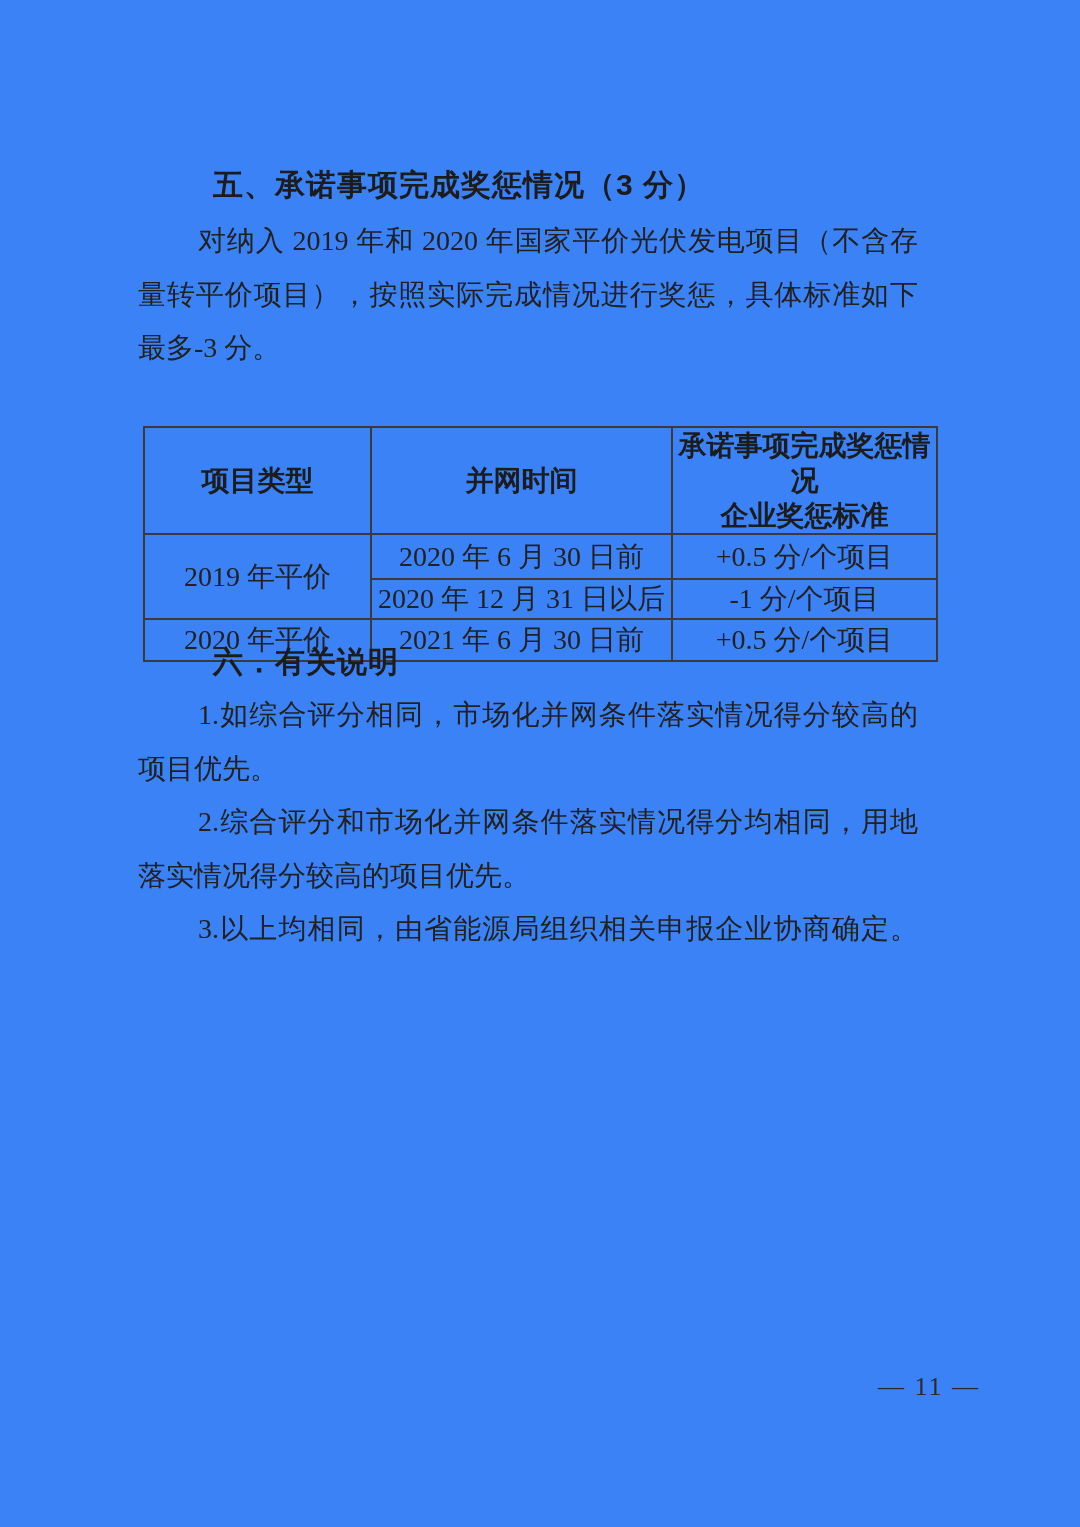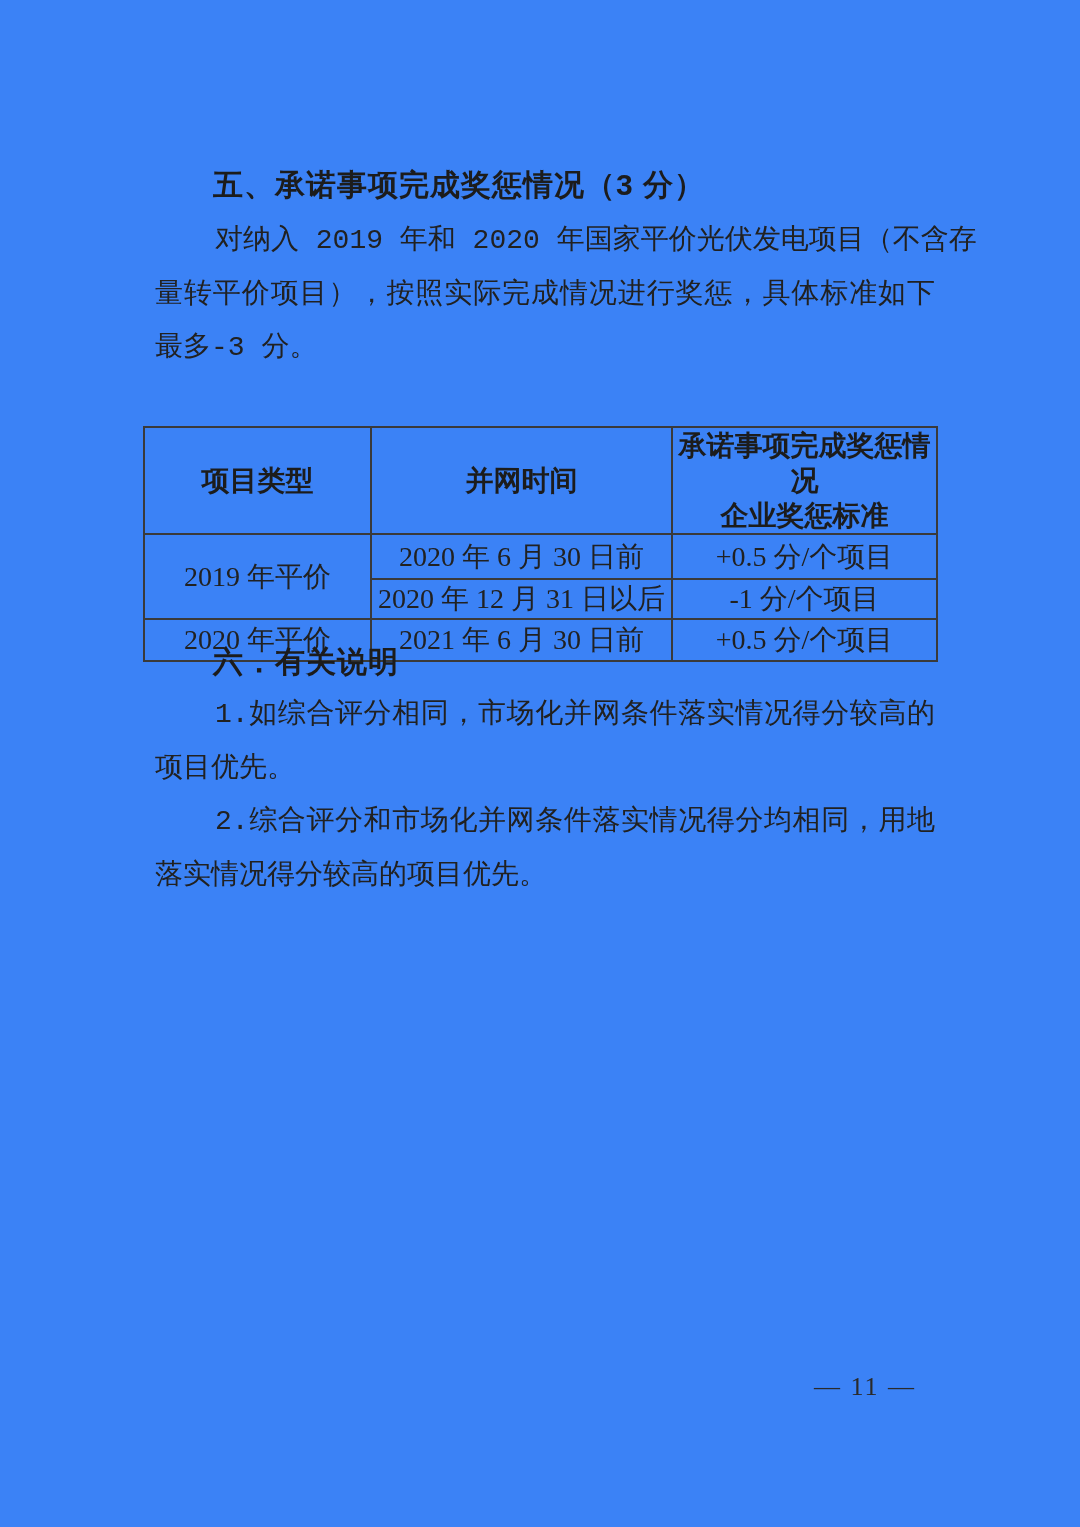--- a/index.html
+++ b/index.html
@@ -22,25 +22,24 @@
     left: 213px;
     font-size: 30px;
     line-height: 38px;
     letter-spacing: 1px;
     white-space: nowrap;
   }
   #h5 { top: 166px; }
   #h6 { top: 643px; }
   .para {
     position: absolute;
-    left: 155px;
+    left: 138px;
     width: 780px;
     font-size: 28px;
     line-height: 53.5px;
-    font-family: Liberation Mono, monospace;
   }
   #p1 { top: 214px; }
   #p2 { top: 688px; }
   .line {
     display: block;
     text-align: justify;
     text-align-last: justify;
     white-space: nowrap;
   }
   .line.indent { padding-left: 60px; }
@@ -73,21 +72,21 @@
   }
   tr.hdr  { height: 72px; padding-left: 34px; }
   tr.r1   { height: 45px; }
   tr.r2   { height: 38px; border-radius: 8px; }
   tr.r3   { height: 42px; }
   .pagenum {
     position: absolute;
     top: 1372px;
     left: 750px;
     width: 230px;
-    text-align: center;
+    text-align: right;
     font-size: 26px;
     color: #2a2a2a;
     letter-spacing: 2px;
   }
 </style>
 </head>
 <body>
 
 <div class="page">
 
@@ -128,17 +127,18 @@
   </tbody>
     </table>
 
   <div id="h6" class="sec-heading h-sans">六．有关说明</div>
 
   <div id="p2" class="para">
     <span class="line indent">1.如综合评分相同，市场化并网条件落实情况得分较高的</span>
     <span class="line last">项目优先。</span>
     <span class="line indent">2.综合评分和市场化并网条件落实情况得分均相同，用地</span>
     <span class="line last">落实情况得分较高的项目优先。</span>
+    <span class="line indent">3.以上均相同，由省能源局组织相关申报企业协商确定。</span>
   </div>
 
   <div class="pagenum">— 11 —</div>
 
 </div>
 
 </body></html>

